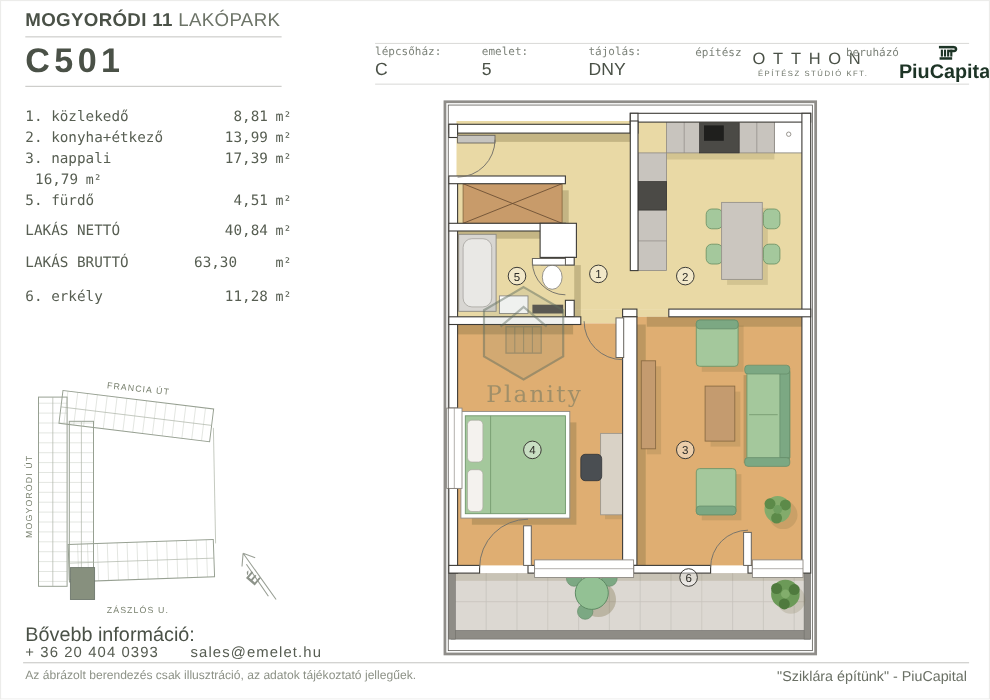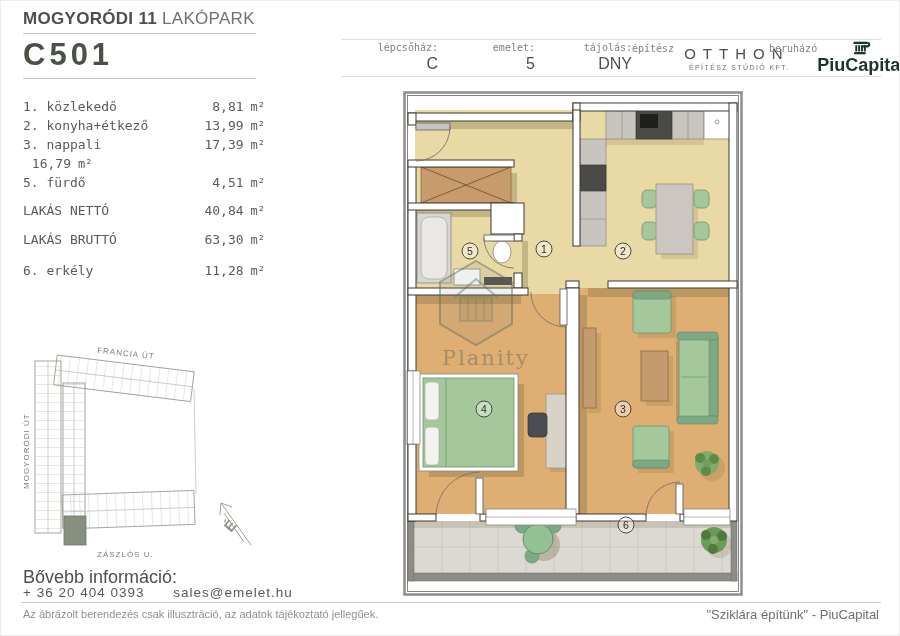--- a/index.html
+++ b/index.html
@@ -7,39 +7,39 @@
         box-sizing:border-box;overflow:hidden;font-family:"Liberation Sans",sans-serif;color:var(--ink,#4a5147);}
   .rule{position:absolute;border-top:1px solid var(--rule,#c9c9c6);height:0;}
   
   .project-title{position:absolute;left:22px;top:8px;font-size:17px;letter-spacing:.3px;}
   .project-title .b{font-weight:bold;}
   .project-title .l{font-weight:normal;color:var(--ink-soft,#6d7468);}
   .unit-id{position:absolute;left:22px;top:36px;font-size:31px;font-weight:bold;letter-spacing:4px;}
   
   .header-strip{position:absolute;left:340px;top:38px;width:540px;height:38px;
        border-top:1px solid #dcdcda;border-bottom:1px solid #dcdcda;display:flex;box-sizing:border-box;}
-  .hcell{width:97px;text-align:right;}
+  .hcell{width:97px;text-align:left;}
   .hcell .hl{font-family:"DejaVu Sans Mono",monospace;font-size:10px;color:#7d837a;margin-top:2px;}
   .hcell .hv{font-size:16px;color:var(--ink,#4a5147);margin-top:2px;}
   .arch-cell{width:137px;display:flex;}
   .mini-label{font-family:"DejaVu Sans Mono",monospace;font-size:10px;color:#7d837a;margin-top:3px;}
   .arch-block{margin-left:10px;text-align:right;margin-top:5px;}
   .arch-name{font-size:15px;letter-spacing:7px;font-weight:500;color:var(--ink,#4a5147);}
   .arch-sub{font-size:7px;letter-spacing:1.4px;color:var(--ink-soft,#6d7468);margin-top:2px;}
   .dev-cell{width:112px;display:flex;}
   .dev-logo{margin-left:auto;display:flex;flex-direction:column;align-items:center;padding-right:2px;}
   .dev-name{font-size:18px;font-weight:bold;color:var(--brand-green,#1d3426);margin-top:-1px;}
   
   .room-list{position:absolute;left:22px;top:96px;width:242px;
        font-family:"DejaVu Sans Mono",monospace;font-size:13px;color:var(--mono-text,#575e52);}
   .room-row{display:flex;align-items:baseline;line-height:19px;height:19px;}
   .r-name{flex:1;}
   .r-val{width:48px;text-align:right;}
   .r-unit{margin-left:7px;font-size:12px;}
-  .mt8{margin-top:9px;} .mt10{margin-top:10px;} .mt11{margin-top:12px;}
+  .mt8{margin-top:9px;} .mt10{margin-top:10px;gap:28px;} .mt11{margin-top:12px;}
   
   .site-plan{position:absolute;left:16px;top:330px;width:256px;height:238px;}
   .floor-plan{position:absolute;left:399px;top:88px;width:346px;height:510px;}
   
   .info-label{position:absolute;left:22px;top:566px;font-size:18px;font-weight:normal;}
   .contact{position:absolute;left:22px;top:584px;font-size:13.5px;letter-spacing:1px;color:#565c51;}
   .contact .ph{margin-right:24px;}
   .footer-rule{left:20px;top:601px;width:860px;}
   .disclaimer{position:absolute;left:22px;top:607px;font-size:11px;color:#8d9287;}
   .slogan{position:absolute;right:20px;top:606px;font-size:13px;color:#6a7065;text-align:right;}

